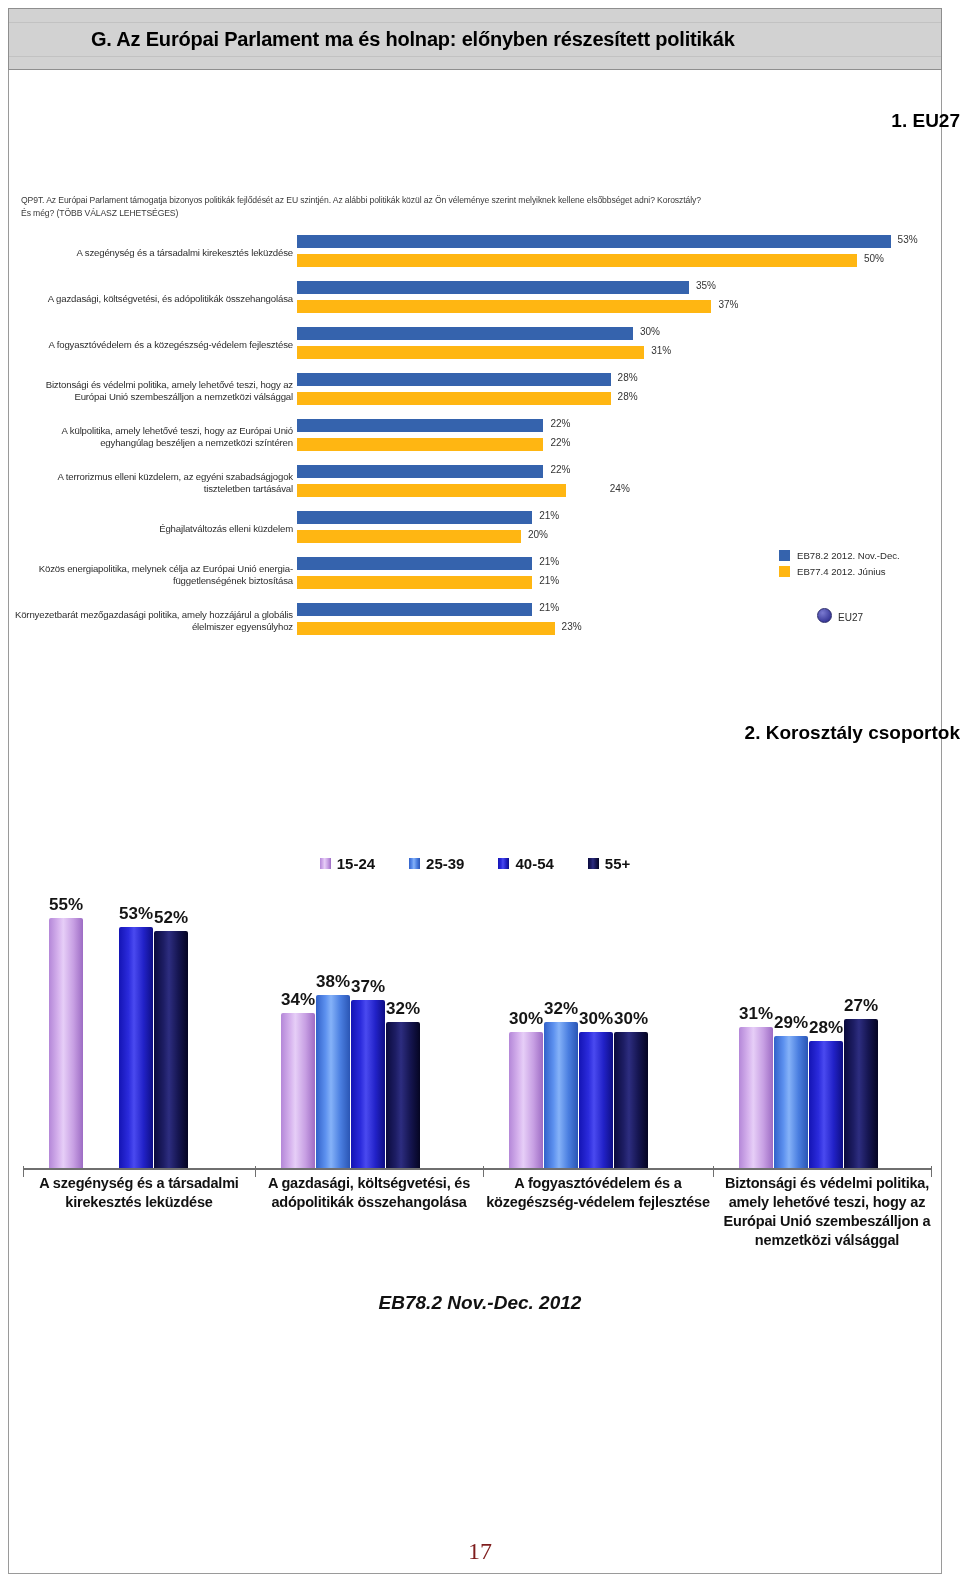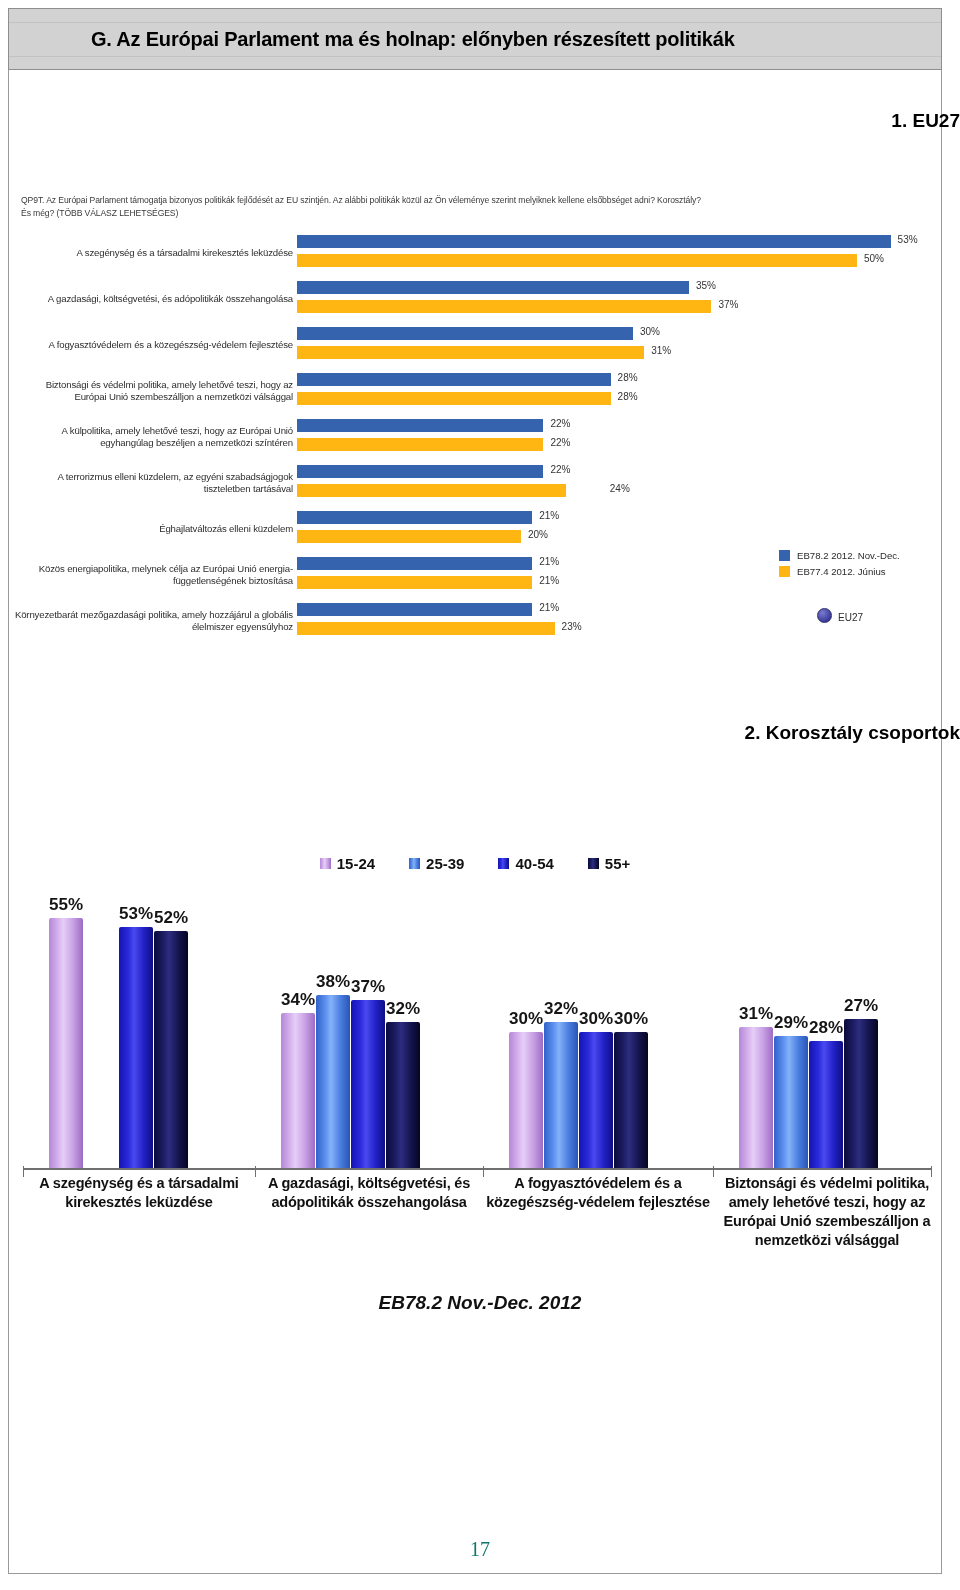--- a/index.html
+++ b/index.html
@@ -41,21 +41,21 @@
   }
   #sec1{top:110px;}
   #sec2{top:722px;}
   .footer-note{
     position:absolute;width:100%;text-align:center;top:1292px;
     font-size:19px;font-style:italic;font-weight:bold;color:#111;
   }
   .page-number{
     position:absolute;width:100%;text-align:center;top:1538px;
     font-family:"Liberation Serif", serif;
-    font-size:20px;color:#0f766e;
+    font-size:24px;color:#7f1d1d;
   }
   
   .chart1{
     position:absolute;left:9px;top:190px;width:932px;height:500px;
     background:#fff;
   }
   .q-text{
     position:absolute;left:12px;top:4px;width:900px;
     font-size:8.6px;color:#3a3a3a;line-height:13px;
     letter-spacing:-0.1px;

